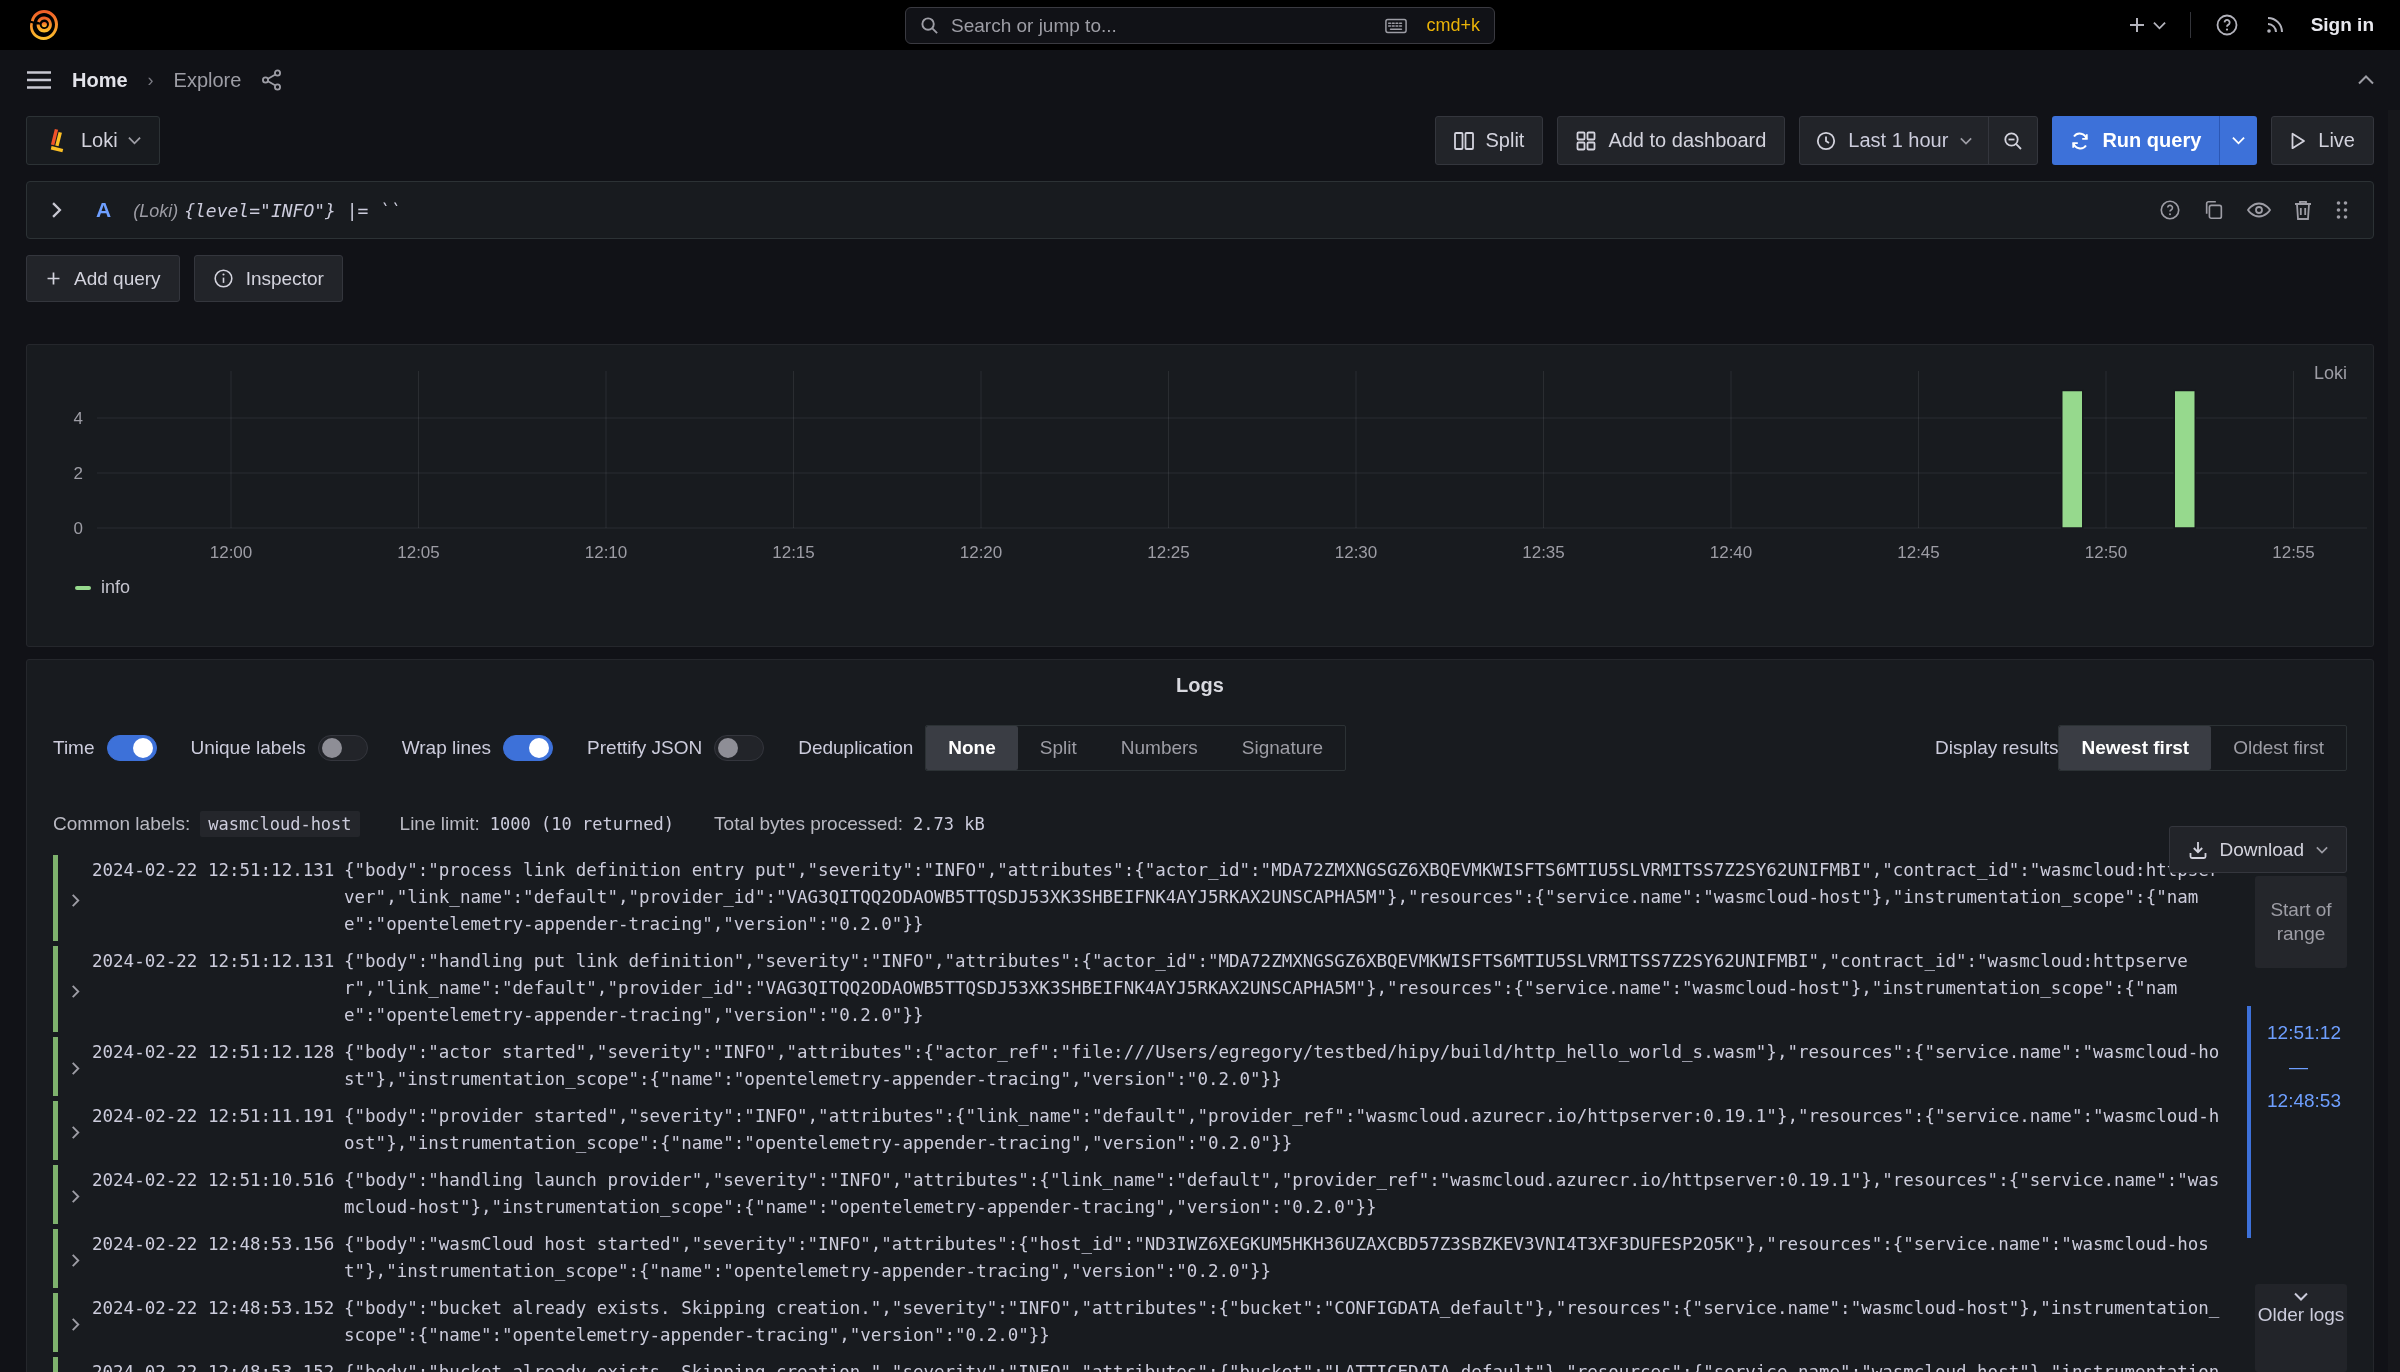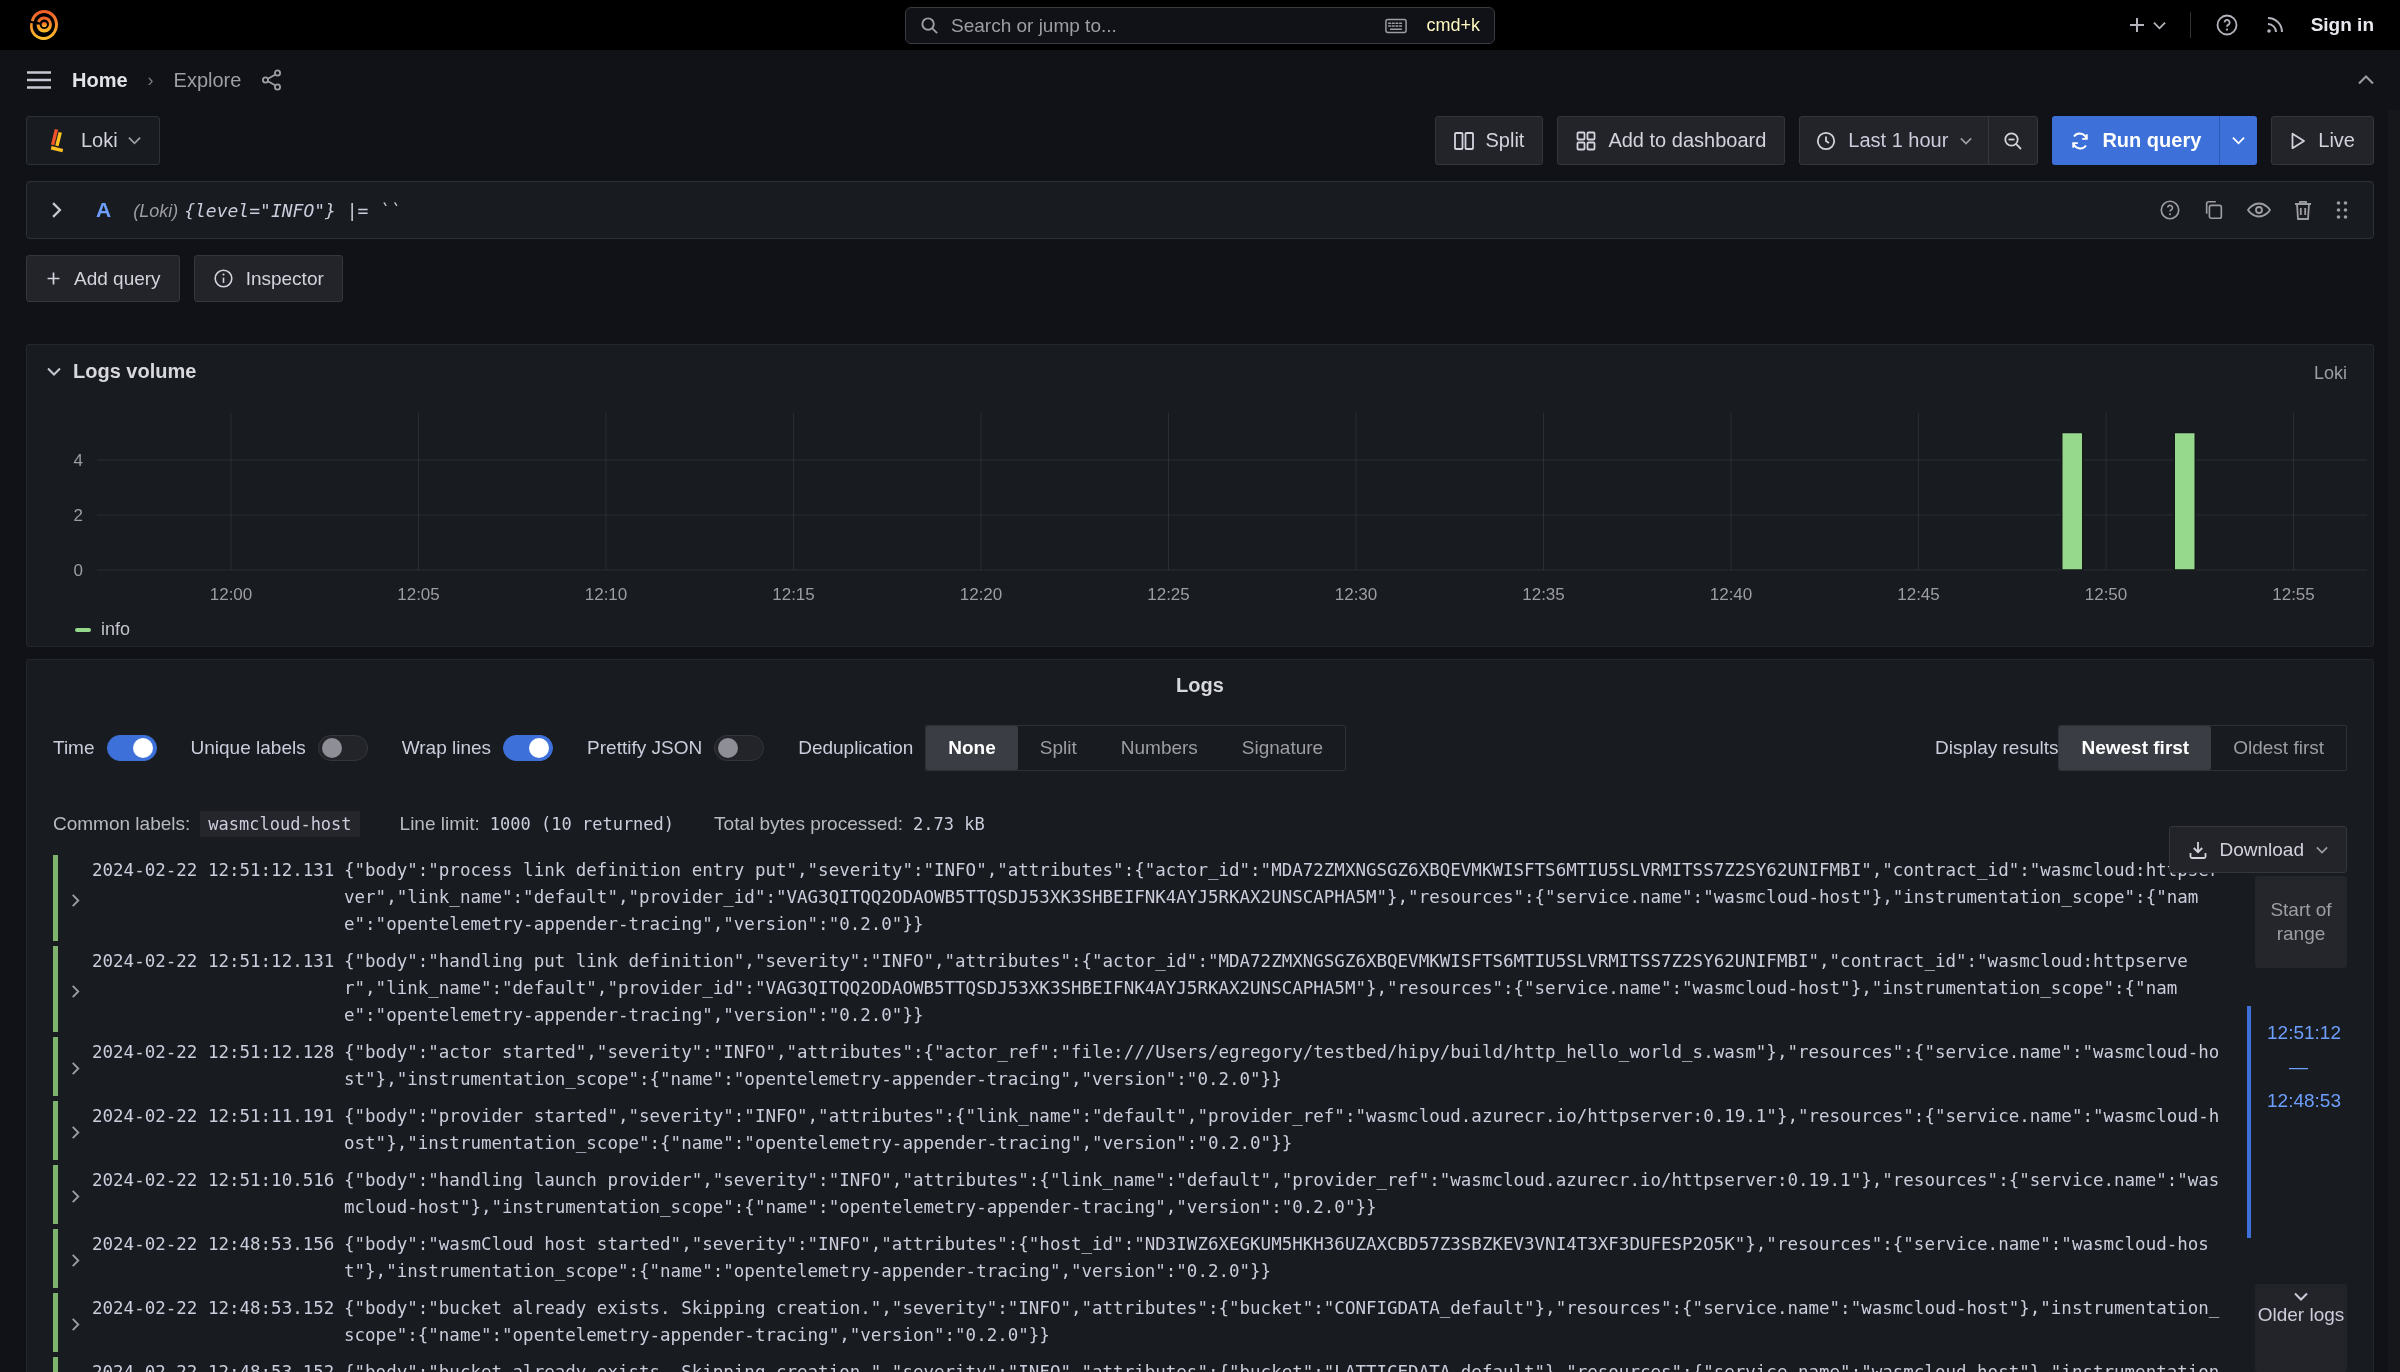--- a/index.html
+++ b/index.html
@@ -8,21 +8,21 @@
   .icon { display:inline-flex; align-items:center; justify-content:center; flex:none; }
   svg { display:block; }
 
   
   .topnav { height:50px; background:#000; display:flex; align-items:center; padding:0 26px; position:relative; }
   .grafana-logo { width:36px; height:36px; }
   .searchbox { position:absolute; left:50%; transform:translateX(-50%); top:7px; width:590px; height:37px;
     background:#111217; border:1px solid #3a3a41; border-radius:6px; display:flex; align-items:center;
     padding:0 14px; gap:12px; color:#9d9da5; }
   .searchbox .ph { font-size:19px; flex:1; }
-  .kbd-hint { display:flex; align-items:center; gap:19px; font-size:18px; color:#fef9c3; }
+  .kbd-hint { display:flex; align-items:center; gap:19px; font-size:18px; color:#eab308; }
   .topnav-right { margin-left:auto; display:flex; align-items:center; gap:24px; color:#b3b3bc; }
   .plus-group { display:flex; align-items:center; gap:6px; }
   .nav-divider { width:1px; height:26px; background:#33343a; }
   .signin { color:#e8e8ee; font-size:19px; font-weight:700; }
 
   
   .crumbbar { height:60px; display:flex; align-items:center; padding:0 26px; gap:20px; }
   .crumb-home { color:#e3e3ea; font-size:20px; font-weight:700; }
   .crumb-sep { color:#7b7b84; font-size:18px; }
   .crumb-page { color:#9d9da5; font-size:20px; }
@@ -350,28 +350,20 @@
           <circle cx="12" cy="12" r="9.5"></circle>
           <path d="M12 11v6"></path>
           <circle cx="12" cy="7.5" r="1.2" fill="#d3d3dd" stroke="none"></circle>
         </svg>
     </span>
     <span>Inspector</span>
   </div>
 </div>
 
 <div class="panel vol-panel">
-  <div class="vol-header">
-    <span class="icon">
-      <svg width="14" height="9" viewBox="0 0 14 9" fill="none" stroke="#c7c7d1" stroke-width="2">
-          <path d="M1 1.5l6 6 6-6"></path>
-        </svg>
-    </span>
-    <span class="vol-title">Logs volume</span>
-  </div>
   <span class="vol-source">Loki</span>
   <div class="chart-wrap">
     <svg id="vol-chart" width="2346" height="230" viewBox="0 0 2346 230">
         <line x1="70" x2="2340" y1="183" y2="183" stroke="rgba(204,204,220,0.10)" stroke-width="1"></line>
         <text x="56" y="189" text-anchor="end" class="axis-text">0</text>
         <line x1="70" x2="2340" y1="128" y2="128" stroke="rgba(204,204,220,0.10)" stroke-width="1"></line>
         <text x="56" y="134" text-anchor="end" class="axis-text">2</text>
         <line x1="70" x2="2340" y1="73" y2="73" stroke="rgba(204,204,220,0.10)" stroke-width="1"></line>
         <text x="56" y="79" text-anchor="end" class="axis-text">4</text>
         <line x1="204" x2="204" y1="26" y2="183" stroke="rgba(204,204,220,0.10)" stroke-width="1"></line>

